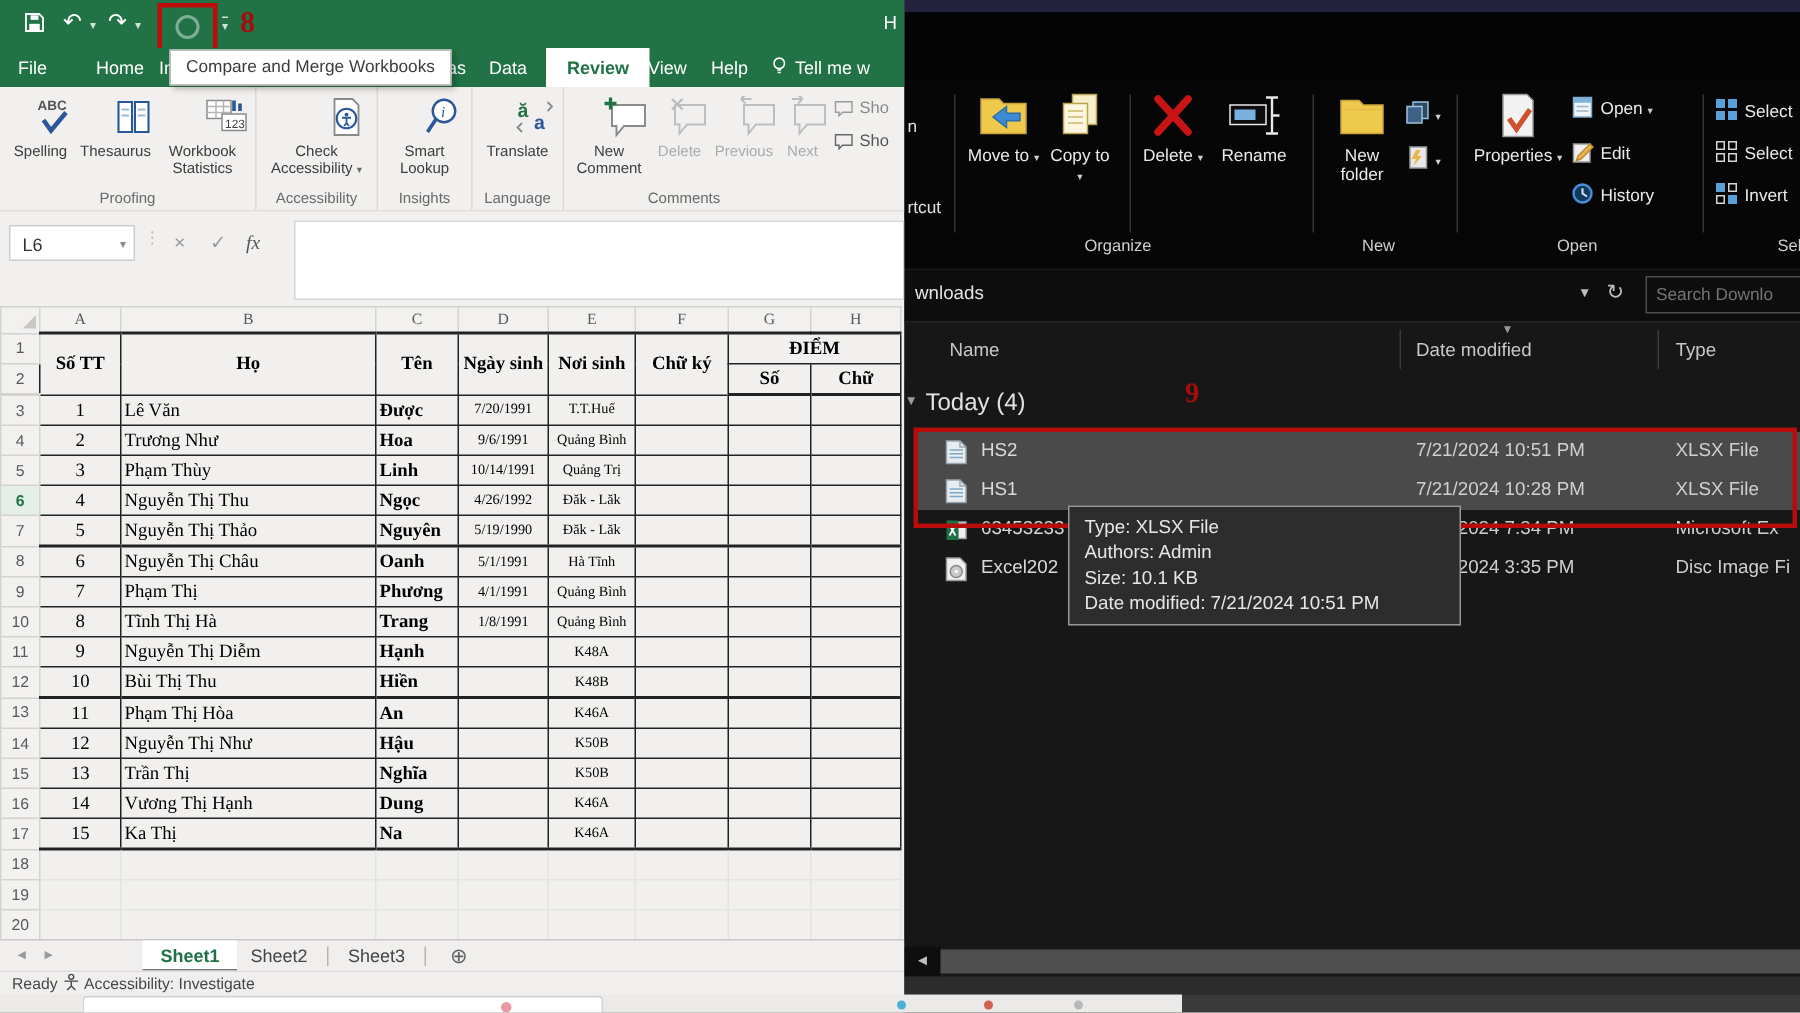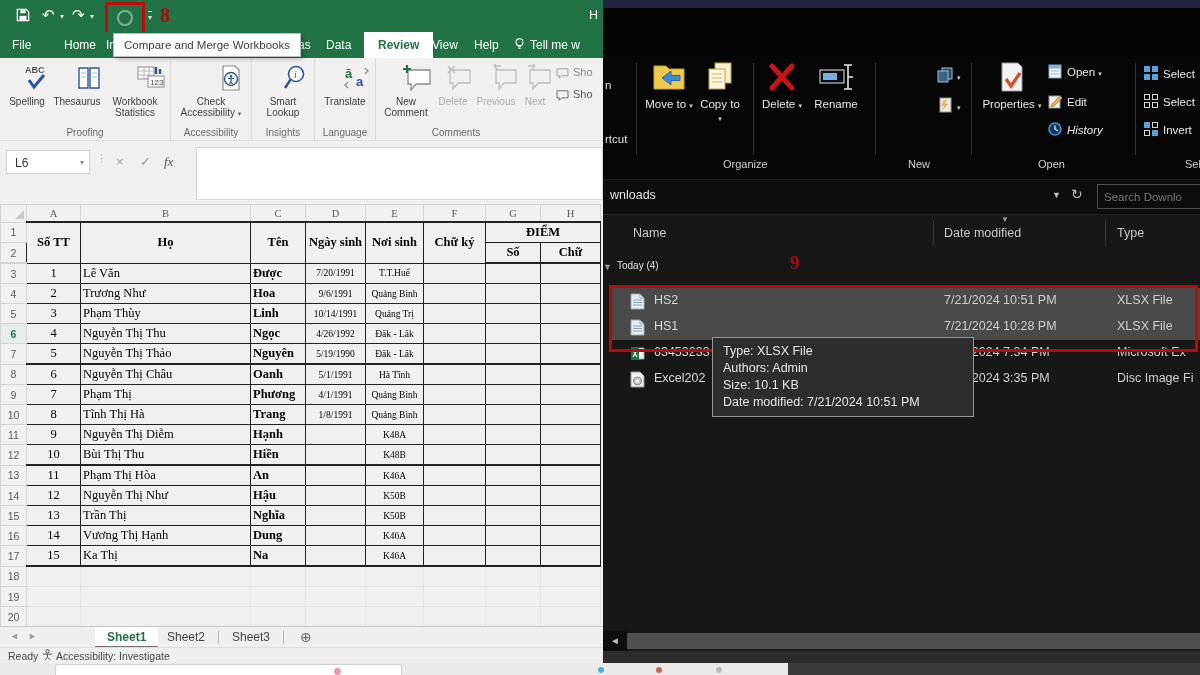--- a/index.html
+++ b/index.html
@@ -76,21 +76,21 @@
   #addr-path{position:absolute;left:7px;top:8px;color:#e4e4e4;font-size:12.5px;}
   #addr-chev{position:absolute;left:449px;top:10px;color:#bdbdbd;font-size:9px;}
   #addr-refresh{position:absolute;left:468px;top:6px;color:#bdbdbd;font-size:14px;}
   #searchbox{position:absolute;left:494px;top:4px;width:110px;height:25px;background:#0d0d0d;border:1px solid #4e4e4e;
       box-sizing:border-box;}
   #searchbox input{width:100%;height:100%;background:transparent;border:none;outline:none;color:#9a9a9a;font-size:11.5px;padding:0 6px;
       font-family:"Liberation Sans",sans-serif;}
   #ex-colhdr{position:absolute;left:0;top:214px;width:597px;height:38px;color:#c8c8c8;font-size:12.5px;}
   .colsep{position:absolute;top:6px;width:1px;height:26px;background:#3a3a3a;}
   #ex-list{position:absolute;left:0;top:252px;width:597px;height:378px;background:#171717;}
-  #grp-hdr{position:absolute;left:14px;top:8px;color:#e2e2e2;font-size:10px;}
+  #grp-hdr{position:absolute;left:14px;top:8px;color:#e2e2e2;font-size:16px;}
   #grp-chev{position:absolute;left:0px;top:10px;color:#9a9a9a;font-size:9px;}
   #file-rows{position:absolute;left:0;top:36px;width:523px;}
   .frow{position:relative;width:588px;height:26px;margin-left:9px;color:#d9d9d9;font-size:12.5px;}
   .frow.fsel{background:#4a4a4a;}
   .ficon{position:absolute;left:18px;top:5px;}
   .fname{position:absolute;left:42px;top:5px;}
   .fdate{position:absolute;left:332px;top:5px;color:#cfcfcf;}
   .ftype{position:absolute;left:505px;top:5px;color:#cfcfcf;}
   #redbox-files{position:absolute;left:6px;top:33px;width:583px;height:61px;border:3px solid #b60c0c;z-index:6;pointer-events:none;}
   #ex-tooltip{position:absolute;left:109px;top:85px;width:240px;background:#2d2d2d;border:1px solid #979797;
@@ -597,20 +597,28 @@
         <span class="ric">
           <svg width="40" height="32" viewBox="0 0 40 32">
               <rect x="4" y="9" width="24" height="13" fill="#0d0d0d" stroke="#e8e8e8"></rect>
               <rect x="7" y="12" width="14" height="7" fill="#7ab0e0"></rect>
               <path d="M32 4v24M28 4h8M28 28h8M32 16h5" stroke="#e8e8e8" stroke-width="1.6"></path>
             </svg>
         </span><span>Rename</span>
       </div>
       <span class="xsep" style="left:272px;"></span>
 
+      <div class="xbtn" style="left:280px;width:50px;">
+        <span class="ric">
+          <svg width="34" height="32" viewBox="0 0 34 32">
+              <path d="M3 6h12l3 3h13v19H3z" fill="#efc94c" stroke="#c7a33b"></path>
+              <path d="M3 12h28" stroke="#e3bd45"></path>
+            </svg>
+        </span><span>New folder</span>
+      </div>
       <div class="xsmall" style="left:334px;top:12px;">
         <svg width="16" height="16" viewBox="0 0 16 16">
             <rect x="5" y="1" width="10" height="11" fill="#2d4a63" stroke="#9ec1dd"></rect>
             <rect x="1" y="4" width="10" height="11" fill="#3c6285" stroke="#9ec1dd"></rect>
           </svg><span class="dcaret">▾</span>
       </div>
       <div class="xsmall" style="left:334px;top:42px;">
         <svg width="16" height="16" viewBox="0 0 16 16">
             <rect x="3" y="1" width="11" height="14" fill="#e9e9e9" stroke="#9a9a9a"></rect>
             <path d="M7 3 4 9h3l-2 5 6-7H8l2-4z" fill="#e8b64c"></path>
@@ -632,21 +640,21 @@
             <rect x="2" y="2" width="12" height="3.5" fill="#7fb2d9"></rect>
             <path d="M4 8h8M4 11h8" stroke="#9ab4c8"></path>
           </svg><span>Open</span> <span class="dcaret">▾</span>
       </div>
       <div class="xsmall" style="left:444px;top:38px;">
         <svg width="16" height="16" viewBox="0 0 16 16">
             <rect x="2" y="3" width="11" height="12" fill="#f0f0f0" stroke="#9a9a9a"></rect>
             <path d="M5 11 13 3l2 2-8 8-3 1z" fill="#e8b64c" stroke="#b98e2f"></path>
           </svg><span>Edit</span>
       </div>
-      <div class="xsmall" style="left:444px;top:66px;font-style:italic;">
+      <div class="xsmall" style="left:444px;top:66px;">
         <svg width="16" height="16" viewBox="0 0 16 16">
             <circle cx="8" cy="8" r="6" fill="#123a5e" stroke="#4a90d9" stroke-width="1.6"></circle>
             <path d="M8 4.5V8l3 2" stroke="#cfe3f5" stroke-width="1.4" fill="none"></path>
           </svg><span>History</span>
       </div>
       <span class="xsep" style="left:532px;"></span>
 
       <div class="xsmall" style="left:540px;top:10px;">
         <svg width="16" height="16" viewBox="0 0 16 16">
             <rect x="1" y="1" width="6" height="6" fill="#5aa0d8"></rect>

